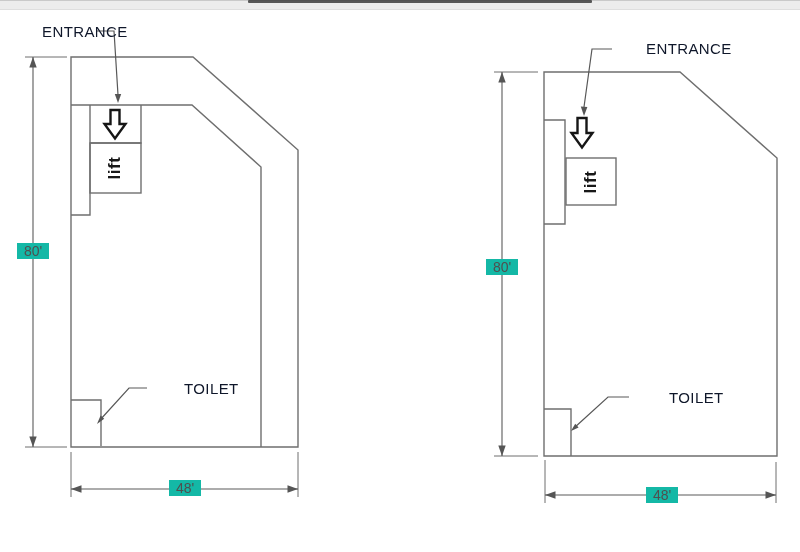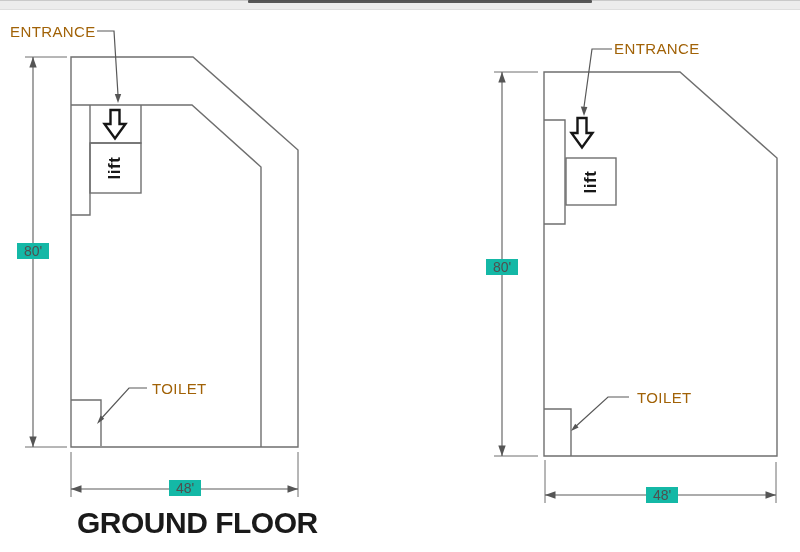--- a/index.html
+++ b/index.html
@@ -12,21 +12,21 @@
   .top-bar-dark{position:absolute;top:0;left:248px;width:344px;height:3px;background:#3d3d3d;opacity:.85;border-radius:1px;}
   
   svg.plan{position:absolute;top:0;left:0;}
   .plan-line{fill:none;stroke:#6f6f6f;stroke-width:1.4;stroke-linejoin:miter;}
   .leader{fill:none;stroke:#585858;stroke-width:1.2;}
   .dim-line{stroke:#5a5a5a;stroke-width:1.1;}
   .ext-line{stroke:#6f6f6f;stroke-width:1;}
   .arrowhead{fill:#555555;stroke:none;}
   .block-arrow{fill:#ffffff;stroke:#161616;stroke-width:2.4;stroke-linejoin:miter;}
   
-  .lbl{position:absolute;color:#a16207;font-size:15px;letter-spacing:.4px;white-space:nowrap;}
+  .lbl{position:absolute;color:#0f172a;font-size:15px;letter-spacing:.4px;white-space:nowrap;margin-left:32px;}
   .dim-lbl{position:absolute;color:#4f4f4f;font-size:14px;text-align:center;background:#14b8a6;line-height:16px;}
   .title{position:absolute;color:#1a1a1a;font-size:30px;font-weight:700;letter-spacing:-.5px;text-align:center;white-space:nowrap;}
   .lift-box{position:absolute;display:flex;align-items:center;justify-content:center;}
   .lift-text{display:block;transform:rotate(-90deg);font-weight:700;font-size:17px;color:#181818;letter-spacing:.5px;}
 </style>
 </head>
 <body>
 
 <div id="canvas">
 
@@ -92,21 +92,20 @@
     </g>
   </svg>
 
   <div class="lbl" style="left:10px;top:23px;">ENTRANCE</div>
   <div class="lbl" style="left:152px;top:380px;">TOILET</div>
   <div class="dim-lbl" style="left:17px;top:243px;width:32px;">80'</div>
   <div class="dim-lbl" style="left:169px;top:480px;width:32px;">48'</div>
   <div class="lift-box" style="left:90px;top:143px;width:51px;height:50px;">
     <span class="lift-text">lift</span>
   </div>
-  <div class="title" style="left:77px;top:506px;width:220px;">GROUND FLOOR</div>
 
   <div class="lbl" style="left:614px;top:40px;">ENTRANCE</div>
   <div class="lbl" style="left:637px;top:389px;">TOILET</div>
   <div class="dim-lbl" style="left:486px;top:259px;width:32px;">80'</div>
   <div class="dim-lbl" style="left:646px;top:487px;width:32px;">48'</div>
   <div class="lift-box" style="left:566px;top:158px;width:50px;height:47px;">
     <span class="lift-text">lift</span>
   </div>
 
 </div>

